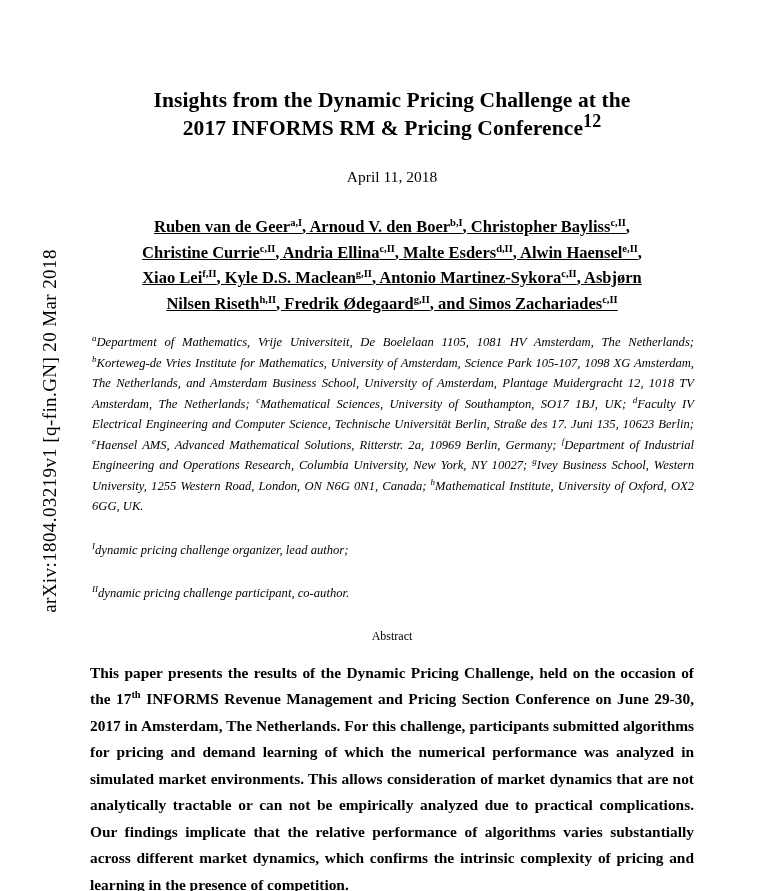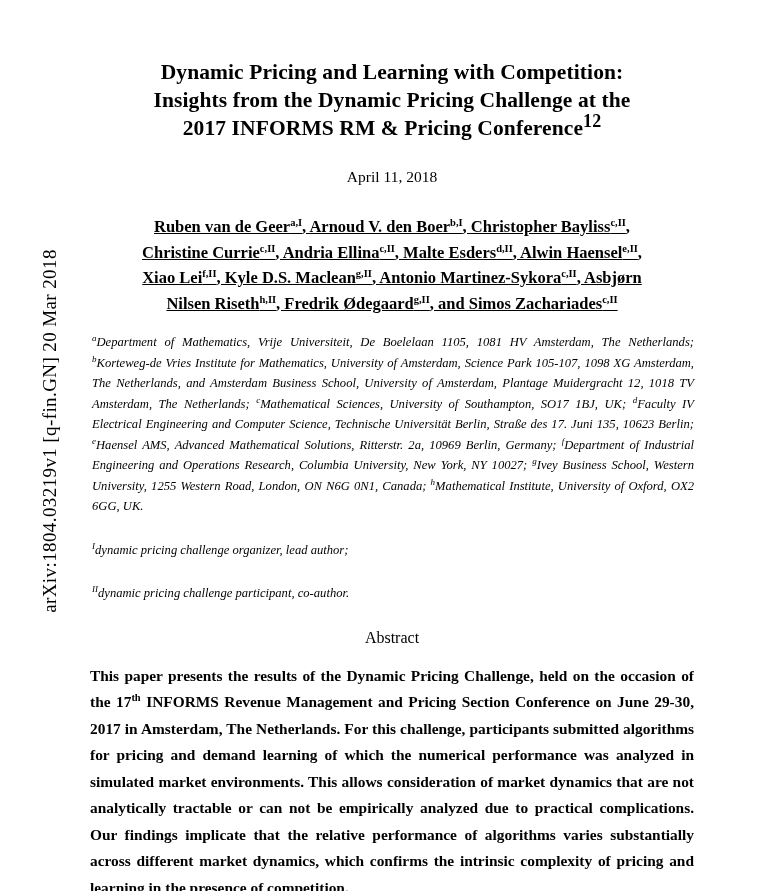--- a/index.html
+++ b/index.html
@@ -106,21 +106,21 @@
     padding-left: 4px;
   }
   .footnote sup {
     font-size: 9px;
     vertical-align: super;
     line-height: 0;
   }
   .abstract-heading {
     margin-top: 26px;
     text-align: center;
-    font-size: 16px;
+    font-size: 12px;
   }
   .abstract-body {
     margin-top: 16px;
     text-align: justify;
     font-size: 15.4px;
     line-height: 26.5px;
     padding: 0 2px;
     font-weight: bold;
   }
   .abstract-body sup {
@@ -134,21 +134,21 @@
 
 <div class="page">
 
   <div class="arxiv-stamp">
     <div class="vtext">arXiv:1804.03219v1  [q-fin.GN]  20 Mar 2018</div>
   </div>
 
   <div class="content">
 
     <div class="title">
-      <span>Dynamic Pricing and Learning with Competition:</span><br>
+      <br>
       <span>Insights from the Dynamic Pricing Challenge at the</span><br>
       <span>2017 INFORMS RM &amp; Pricing Conference</span><sup>12</sup>
     </div>
 
     <div class="date">April 11, 2018</div>
 
     <div class="authors">
       Ruben van de Geer<sup>a,I</sup>, Arnoud V. den Boer<sup>b,I</sup>, Christopher Bayliss<sup>c,II</sup>,<br>
       Christine Currie<sup>c,II</sup>, Andria Ellina<sup>c,II</sup>, Malte Esders<sup>d,II</sup>, Alwin Haensel<sup>e,II</sup>,<br>
       Xiao Lei<sup>f,II</sup>, Kyle D.S. Maclean<sup>g,II</sup>, Antonio Martinez-Sykora<sup>c,II</sup>, Asbjørn<br>

